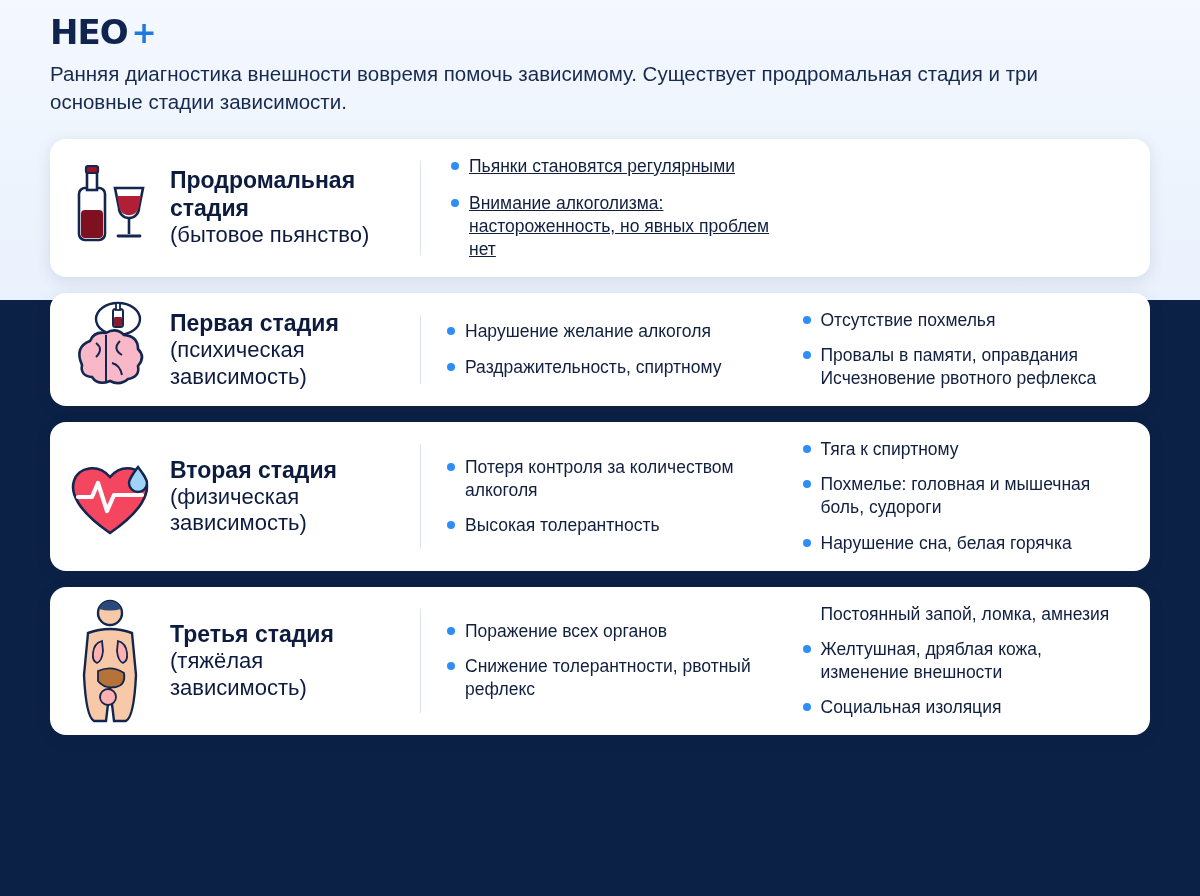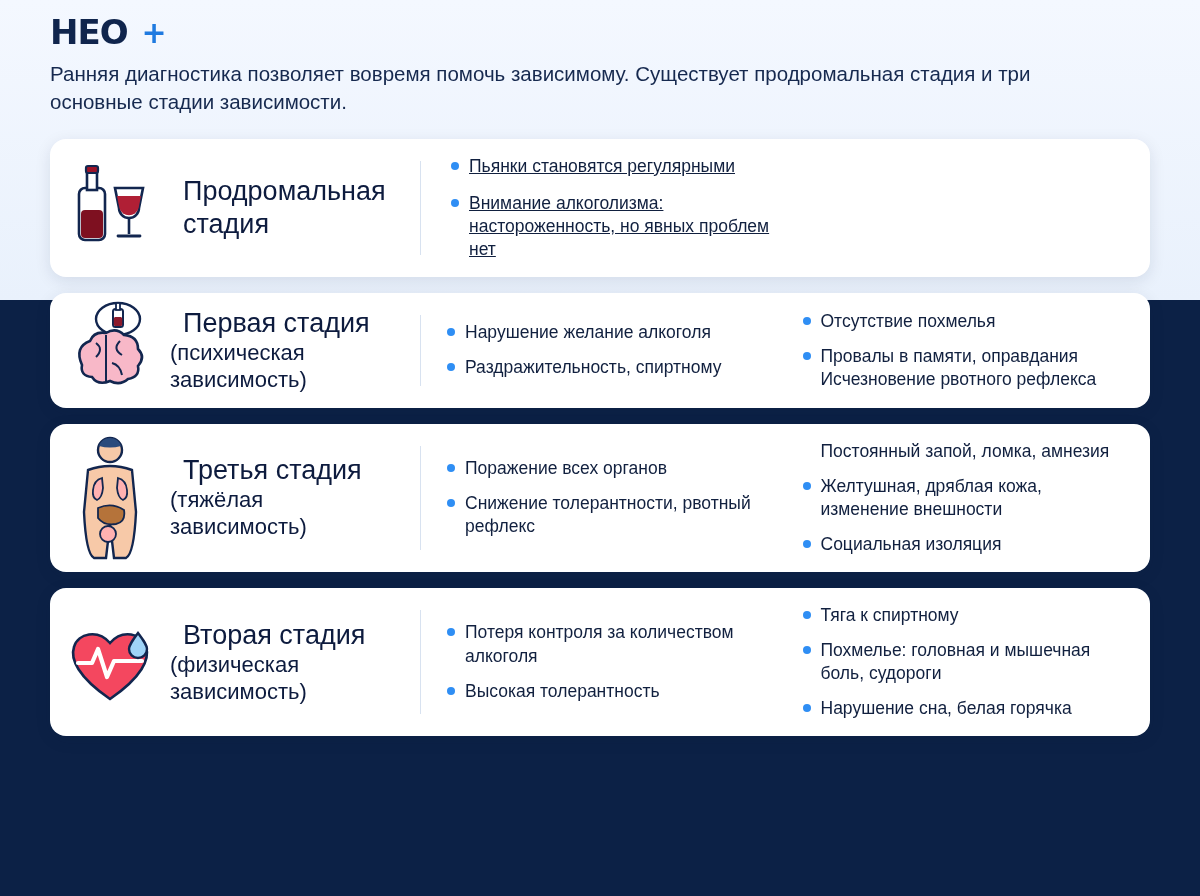--- a/index.html
+++ b/index.html
@@ -25,21 +25,21 @@
     background: linear-gradient(180deg,#f4f8ff 0%, #e9f1fc 100%);
     z-index: 0;
   }
   .page { position: relative; z-index: 2; padding: 0 50px; }
 
   
   .logo {
     padding-top: 18px;
     display: flex;
     align-items: center;
-    gap: 12px;
+    gap: 2px;
     height: 46px;
   }
   .logo-text {
     font-family: "DejaVu Sans", sans-serif;
     font-weight: 700;
     font-size: 34px;
     letter-spacing: -1px;
     color: #10254d;
   }
   .logo-plus {
@@ -86,25 +86,24 @@
     justify-content: center;
   }
   .card-title {
     flex: 0 0 250px;
     display: flex;
     flex-direction: column;
     justify-content: center;
     padding: 14px 18px 14px 0;
   }
   .card-title .t-strong {
-    font-size: 27px;
-    font-weight: 400;
+    font-size: 23px;
+    font-weight: 700;
     color: #0d1b3e;
     line-height: 1.22;
-    margin-left: 13px;
   }
   .card-title .t-sub {
     font-size: 22px;
     font-weight: 400;
     color: #0d1b3e;
     line-height: 1.22;
   }
   .divider {
     width: 1px;
     background: #d8e2f0;
@@ -147,41 +146,42 @@
 <div class="bg-light"></div>
 <div class="bg-dark"></div>
 
 <div class="page">
 
   <div class="logo">
     <span class="logo-text">HEO</span>
     <span class="logo-plus">+</span>
   </div>
 
-  <p class="subtitle">Ранняя диагностика позволяет вовремя помочь зависимому. Существует продромальная стадия и три основные стадии зависимости.</p>
+  <p class="subtitle">Ранняя диагностика внешности вовремя помочь зависимому. Существует продромальная стадия и три основные стадии зависимости.</p>
 
   <div class="cards">
 
     <div class="card card-1">
       <div class="card-icon">
         <svg width="90" height="100" viewBox="0 0 90 100">
 
           <rect x="14" y="30" width="26" height="52" rx="6" fill="#ffffff" stroke="#12264f" stroke-width="2.6"></rect>
           <rect x="16" y="52" width="22" height="28" rx="4" fill="#7e1020"></rect>
           <rect x="22" y="10" width="10" height="22" fill="#ffffff" stroke="#12264f" stroke-width="2.6"></rect>
           <rect x="21" y="8" width="12" height="7" rx="2" fill="#9c1428" stroke="#12264f" stroke-width="2.2"></rect>
 
           <path d="M50 30 h28 l-4 20 a10 10 0 0 1 -20 0 z" fill="#ffffff" stroke="#12264f" stroke-width="2.6"></path>
           <path d="M52 38 h24 l-2.4 12 a10 10 0 0 1 -19.2 0 z" fill="#b01f35"></path>
           <line x1="64" y1="60" x2="64" y2="76" stroke="#12264f" stroke-width="2.6"></line>
           <line x1="53" y1="78" x2="75" y2="78" stroke="#12264f" stroke-width="2.8" stroke-linecap="round"></line>
         </svg>
       </div>
       <div class="card-title">
         <span class="t-strong">Продромальная стадия</span>
+        <span class="t-sub">(бытовое пьянство)</span>
       </div>
       <div class="divider"></div>
       <div class="cols">
         <div class="col">
           <div class="bullet">
             <span class="dot"></span>
             <span>Пьянки становятся регулярными</span>
           </div>
           <div class="bullet">
             <span class="dot"></span>
@@ -224,20 +224,61 @@
           </div>
         </div>
         <div class="col">
           <div class="bullet">
             <span class="dot"></span>
             <span>Отсутствие похмелья</span>
           </div>
           <div class="bullet">
             <span class="dot"></span>
             <span>Провалы в памяти, оправдания Исчезновение рвотного рефлекса</span>
+          </div>
+        </div>
+      </div>
+    </div>
+
+    <div class="card card-3">
+      <div class="card-icon">
+        <svg width="100" height="95" viewBox="0 0 100 95">
+          <path d="M50 84 C18 62 10 44 14 32 C18 18 38 14 50 28 C62 14 82 18 86 32 C90 44 82 62 50 84 Z" fill="#f4475f" stroke="#12264f" stroke-width="2.6"></path>
+          <path d="M18 48 h14 l6 -14 l9 28 l7 -16 h28" fill="none" stroke="#ffffff" stroke-width="4.2" stroke-linecap="round" stroke-linejoin="round"></path>
+          <path d="M78 18 c6 8 9 12 9 16 a9 9 0 0 1 -18 0 c0 -4 3 -8 9 -16 z" fill="#9fd4f8" stroke="#12264f" stroke-width="2.4"></path>
+        </svg>
+      </div>
+      <div class="card-title">
+        <span class="t-strong">Вторая стадия</span>
+        <span class="t-sub">(физическая зависимость)</span>
+      </div>
+      <div class="divider"></div>
+      <div class="cols">
+        <div class="col">
+          <div class="bullet">
+            <span class="dot"></span>
+            <span>Потеря контроля за количеством алкоголя</span>
+          </div>
+          <div class="bullet">
+            <span class="dot"></span>
+            <span>Высокая толерантность</span>
+          </div>
+        </div>
+        <div class="col">
+          <div class="bullet">
+            <span class="dot"></span>
+            <span>Тяга к спиртному</span>
+          </div>
+          <div class="bullet">
+            <span class="dot"></span>
+            <span>Похмелье: головная и мышечная боль, судороги</span>
+          </div>
+          <div class="bullet">
+            <span class="dot"></span>
+            <span>Нарушение сна, белая горячка</span>
           </div>
         </div>
       </div>
     </div>
 
     <div class="card card-4">
       <div class="card-icon">
         <svg width="92" height="128" viewBox="0 0 92 128">
           <circle cx="46" cy="16" r="12" fill="#f7c9a8" stroke="#12264f" stroke-width="2.4"></circle>
           <path d="M46 4 a12 12 0 0 1 11 8 q-11 3 -22 0 a12 12 0 0 1 11 -8 z" fill="#2a4a7c"></path>
@@ -274,55 +315,14 @@
             <span>Желтушная, дряблая кожа, изменение внешности</span>
           </div>
           <div class="bullet">
             <span class="dot"></span>
             <span>Социальная изоляция</span>
           </div>
         </div>
       </div>
     </div>
 
-    <div class="card card-3">
-      <div class="card-icon">
-        <svg width="100" height="95" viewBox="0 0 100 95">
-          <path d="M50 84 C18 62 10 44 14 32 C18 18 38 14 50 28 C62 14 82 18 86 32 C90 44 82 62 50 84 Z" fill="#f4475f" stroke="#12264f" stroke-width="2.6"></path>
-          <path d="M18 48 h14 l6 -14 l9 28 l7 -16 h28" fill="none" stroke="#ffffff" stroke-width="4.2" stroke-linecap="round" stroke-linejoin="round"></path>
-          <path d="M78 18 c6 8 9 12 9 16 a9 9 0 0 1 -18 0 c0 -4 3 -8 9 -16 z" fill="#9fd4f8" stroke="#12264f" stroke-width="2.4"></path>
-        </svg>
-      </div>
-      <div class="card-title">
-        <span class="t-strong">Вторая стадия</span>
-        <span class="t-sub">(физическая зависимость)</span>
-      </div>
-      <div class="divider"></div>
-      <div class="cols">
-        <div class="col">
-          <div class="bullet">
-            <span class="dot"></span>
-            <span>Потеря контроля за количеством алкоголя</span>
-          </div>
-          <div class="bullet">
-            <span class="dot"></span>
-            <span>Высокая толерантность</span>
-          </div>
-        </div>
-        <div class="col">
-          <div class="bullet">
-            <span class="dot"></span>
-            <span>Тяга к спиртному</span>
-          </div>
-          <div class="bullet">
-            <span class="dot"></span>
-            <span>Похмелье: головная и мышечная боль, судороги</span>
-          </div>
-          <div class="bullet">
-            <span class="dot"></span>
-            <span>Нарушение сна, белая горячка</span>
-          </div>
-        </div>
-      </div>
-    </div>
-
   </div>
 </div>
 
 </body></html>

